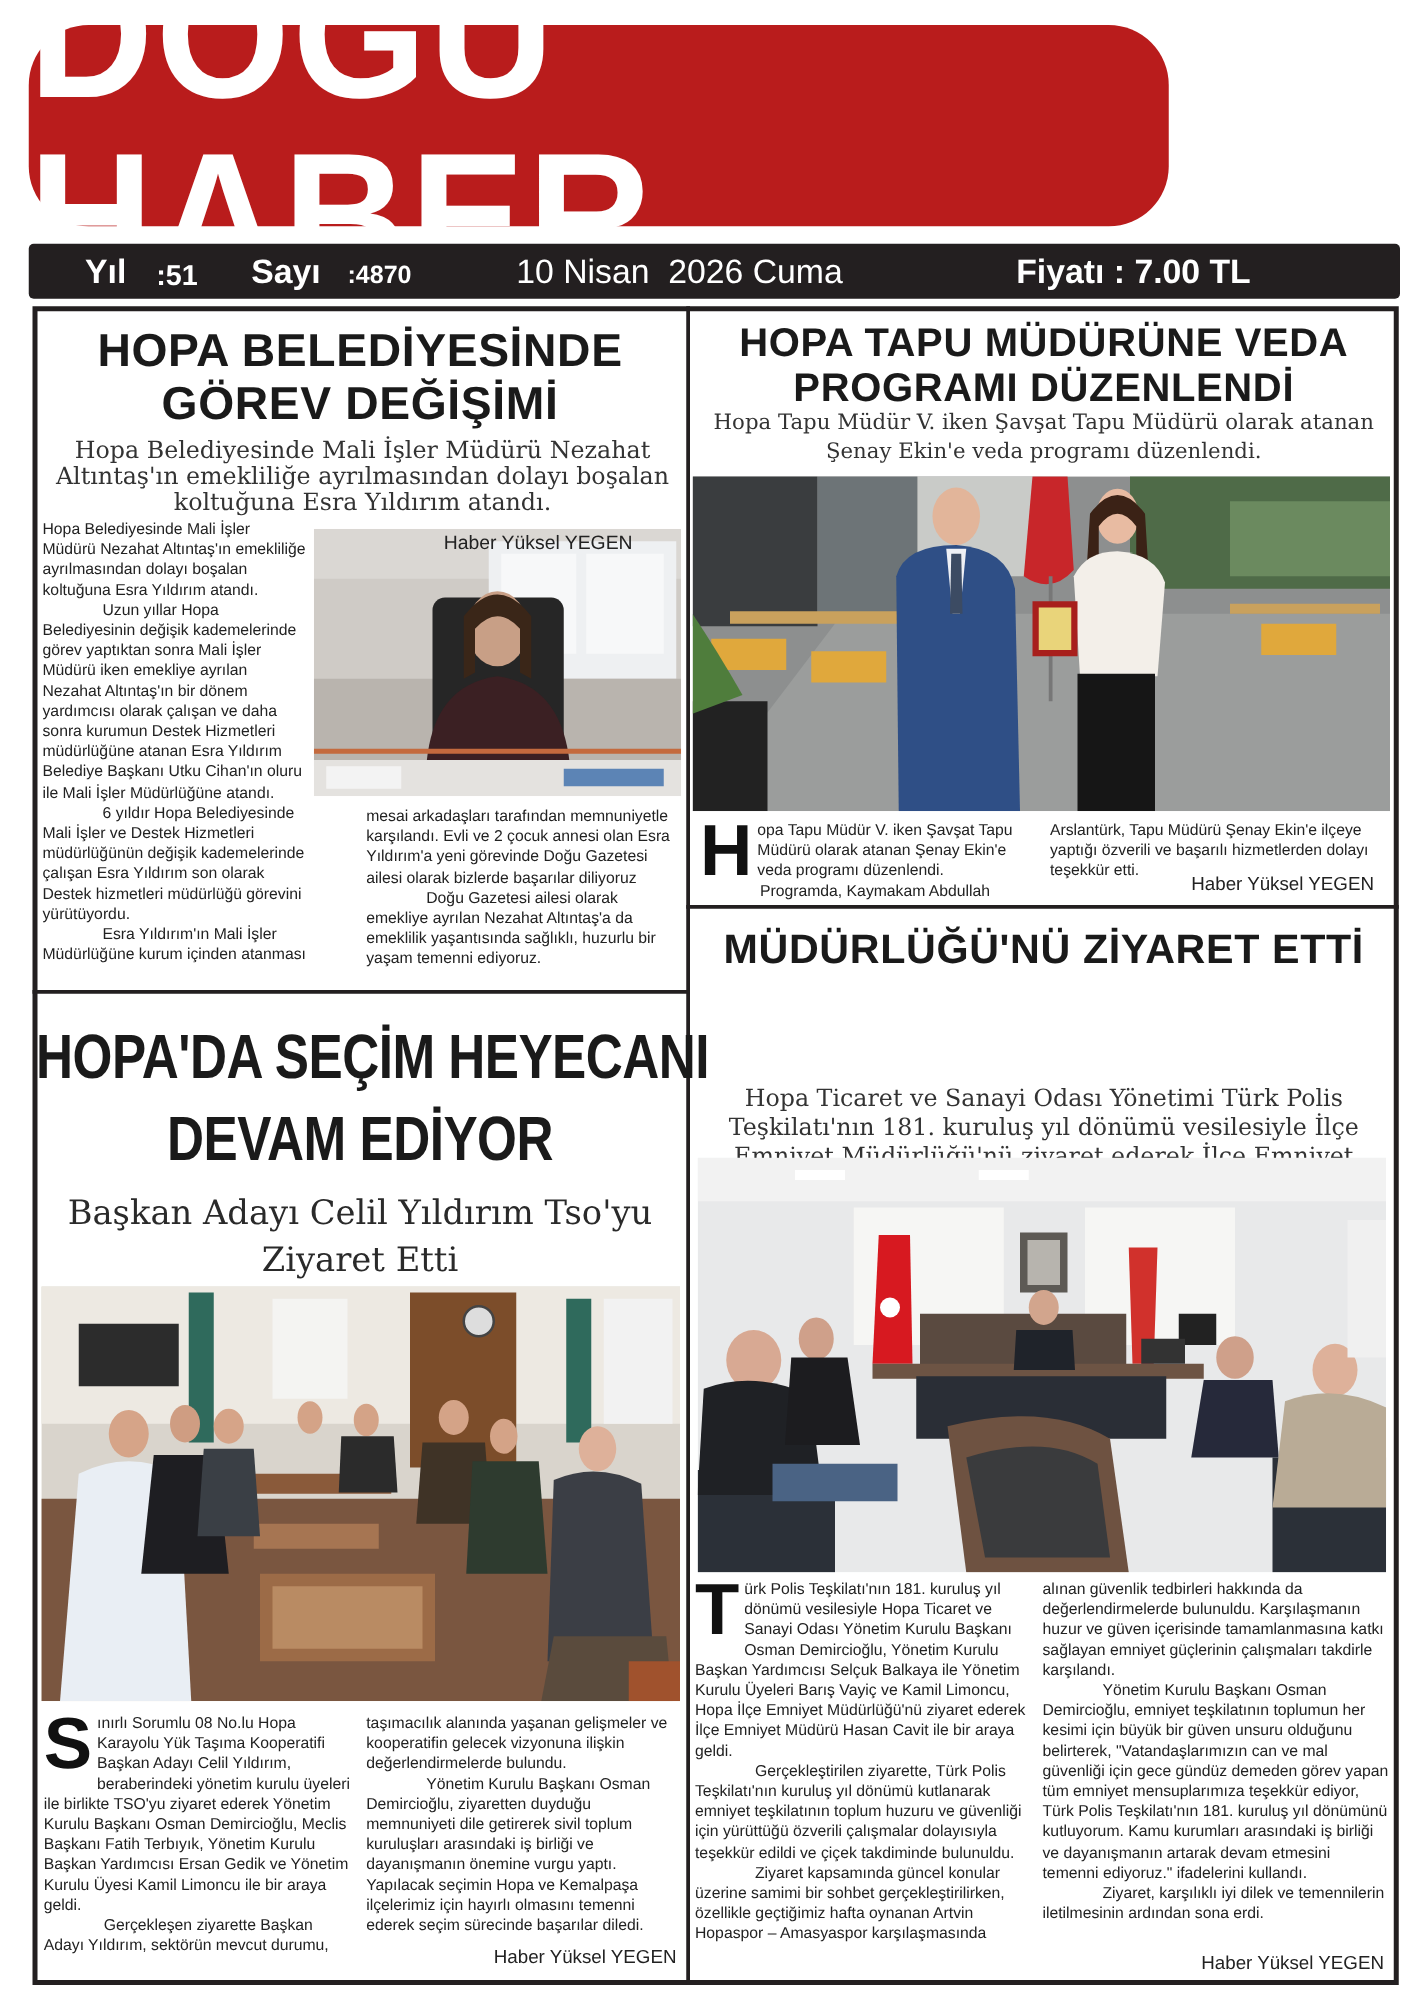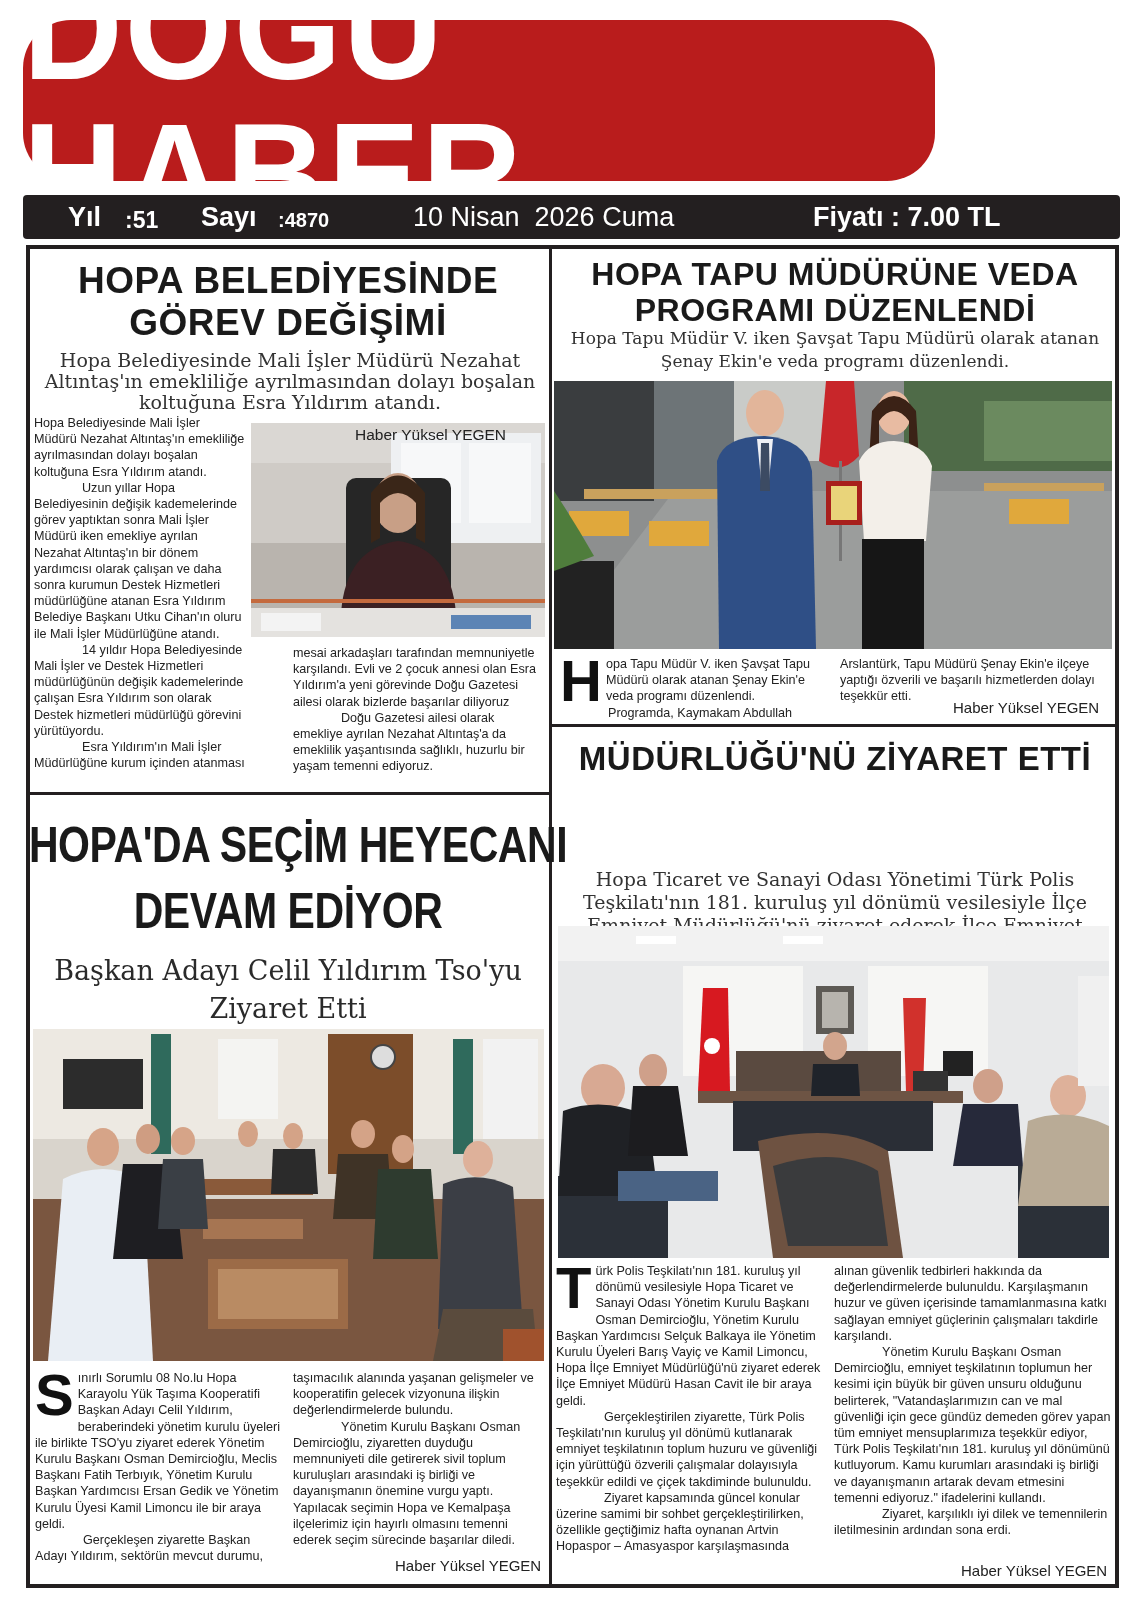--- a/index.html
+++ b/index.html
@@ -101,21 +101,21 @@
       <rect x="10" y="190" width="60" height="18" fill="#f3f3f3"></rect>
       <rect x="200" y="192" width="80" height="14" fill="#5c84b5"></rect>
       <rect x="0" y="176" width="294" height="4" fill="#c46a3e"></rect>
     </svg>
   </div>
   <div class="byline" style="left:355px;top:426px;font-size:15.5px;">Haber Yüksel YEGEN</div>
 
   <div class="col" style="left:34px;top:415px;width:212px;">
     <p>Hopa Belediyesinde Mali İşler Müdürü Nezahat Altıntaş'ın emekliliğe ayrılmasından dolayı boşalan koltuğuna Esra Yıldırım atandı.</p>
     <p class="ind">Uzun yıllar Hopa Belediyesinin değişik kademelerinde görev yaptıktan sonra Mali İşler Müdürü iken emekliye ayrılan Nezahat Altıntaş'ın bir dönem yardımcısı olarak çalışan ve daha sonra kurumun Destek Hizmetleri müdürlüğüne atanan Esra Yıldırım Belediye Başkanı Utku Cihan'ın oluru ile Mali İşler Müdürlüğüne atandı.</p>
-    <p class="ind">14 yıldır Hopa Belediyesinde Mali İşler ve Destek Hizmetleri müdürlüğünün değişik kademelerinde çalışan Esra Yıldırım son olarak Destek hizmetleri müdürlüğü görevini yürütüyordu.</p>
+    <p class="ind">6 yıldır Hopa Belediyesinde Mali İşler ve Destek Hizmetleri müdürlüğünün değişik kademelerinde çalışan Esra Yıldırım son olarak Destek hizmetleri müdürlüğü görevini yürütüyordu.</p>
     <p class="ind">Esra Yıldırım'ın Mali İşler Müdürlüğüne kurum içinden atanması</p>
   </div>
   <div class="col" style="left:293px;top:645px;width:252px;">
     <p>mesai arkadaşları tarafından memnuniyetle karşılandı. Evli ve 2 çocuk annesi olan Esra Yıldırım'a yeni görevinde Doğu Gazetesi ailesi olarak bizlerde başarılar diliyoruz</p>
     <p class="ind">Doğu Gazetesi ailesi olarak emekliye ayrılan Nezahat Altıntaş'a da emeklilik yaşantısında sağlıklı, huzurlu bir yaşam temenni ediyoruz.</p>
   </div>
 </div>
 
 <div>
   <div class="headline" style="left:553px;top:256px;width:564px;font-size:32px;letter-spacing:0.5px;line-height:36px;">

